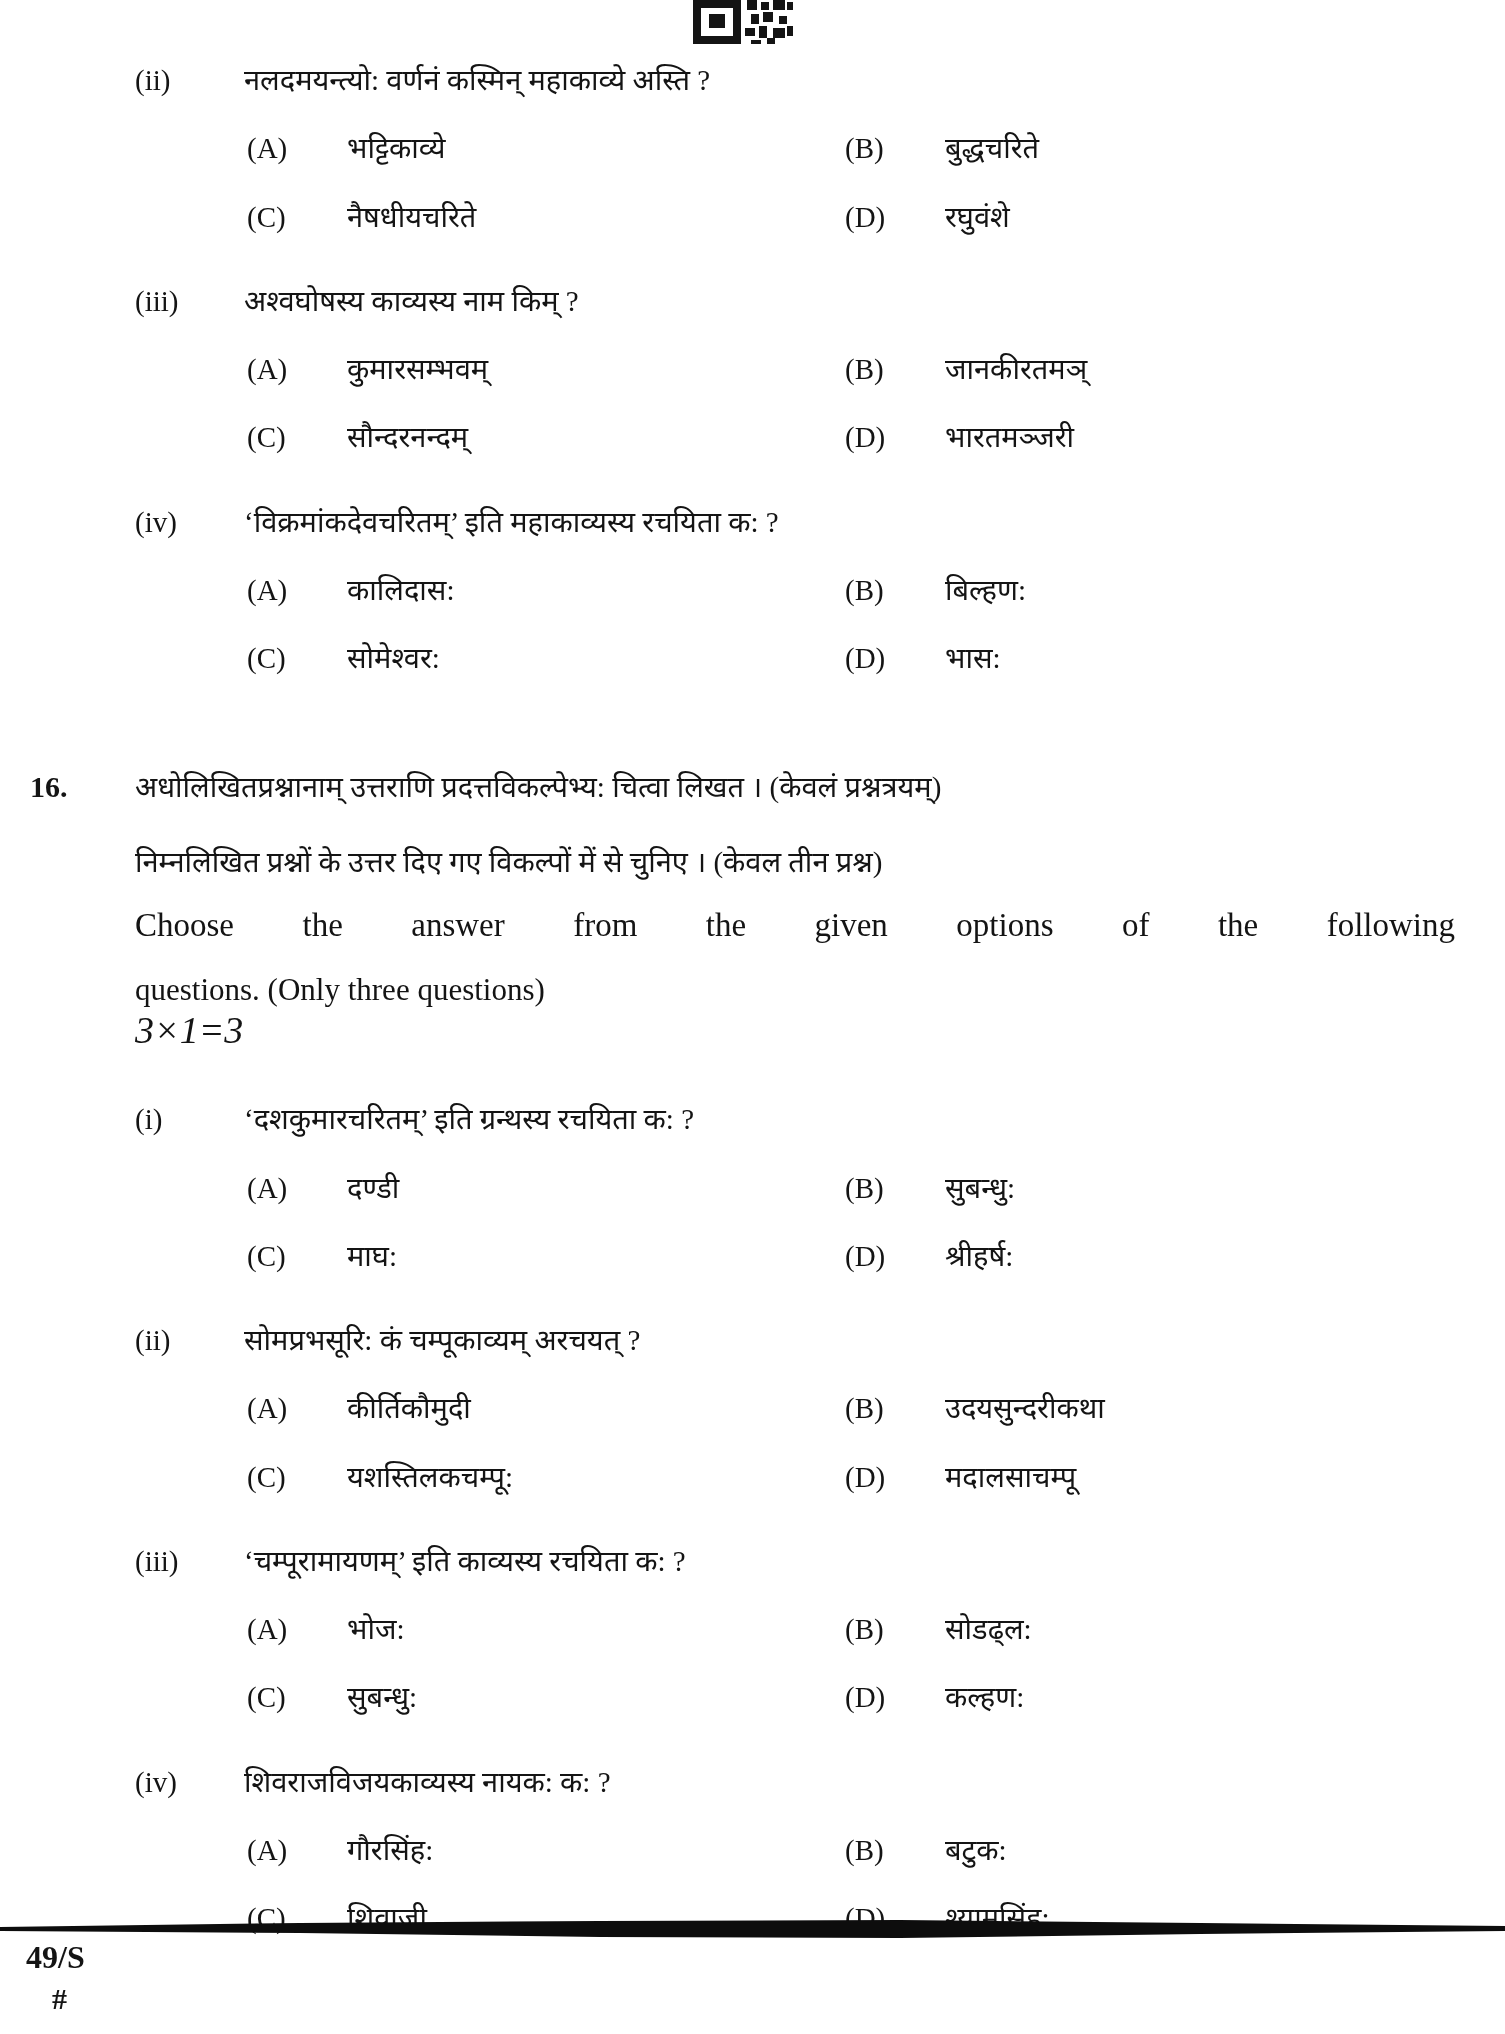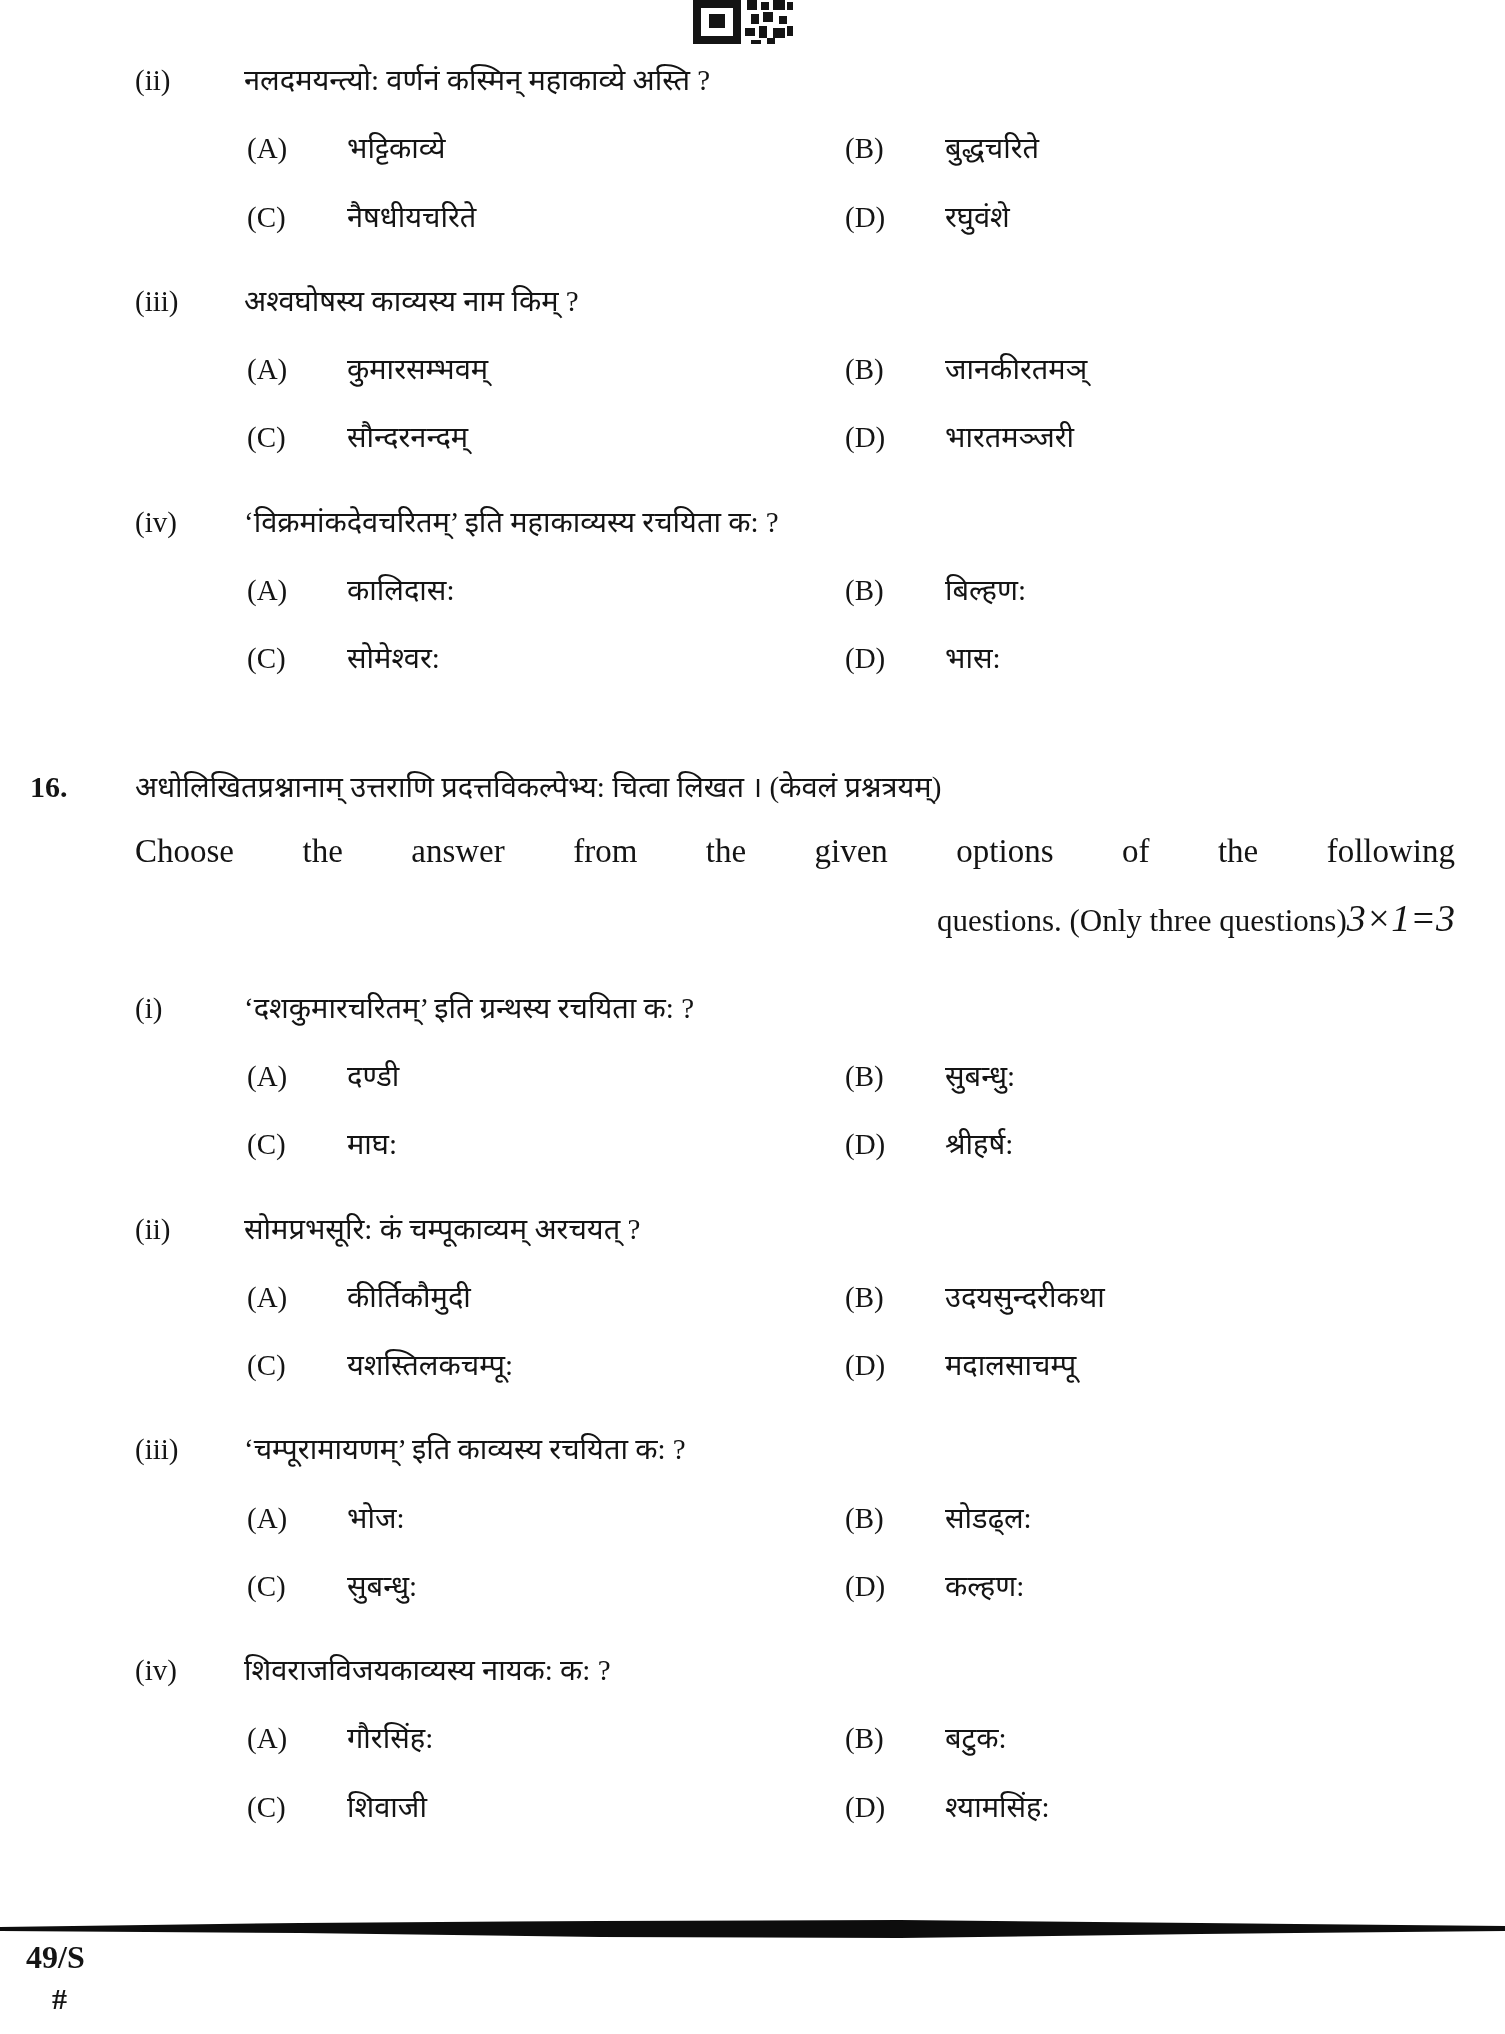--- a/index.html
+++ b/index.html
@@ -33,22 +33,22 @@
   .q16-main { display:flex; font-size:29px; line-height:1.25;align-items:center; }
   .q16-num { width:105px; flex-shrink:0; font-weight:bold; font-size:30px; }
   .q16-sub { margin-left:105px; font-size:29px; line-height:1.25; margin-top:38px; }
   .q16-eng1 {
     margin-left:105px; margin-top:26px; width:1320px;
     font-size:33px; line-height:1.2;
     text-align:justify; text-align-last:justify;
   }
   .q16-eng2 {
     margin-left:105px; margin-top:25px; width:1320px;
-    display:flex; justify-content:flex-end; align-items:baseline;
-    font-size:31px; line-height:1.2;
+    display:flex; justify-content:center; align-items:baseline;
+    font-size:31px; line-height:1.2;flex-direction:column;
   }
   .marks { font-style:italic; font-size:38px; }
   .q16 .question:first-of-type { margin-top:45px; }
 
   
   .rule { position:absolute; left:0; top:1920px; width:1505px; height:20px; }
   .footer-code { position:absolute; left:26px; top:1940px; font-weight:bold; font-size:32px; line-height:1.1; }
   .footer-hash { position:absolute; left:52px; top:1982px; font-weight:bold; font-size:30px; line-height:1.1; }
   .footer-page { position:absolute; left:0; top:1940px; width:100%; text-align:center; font-weight:bold; font-size:32px; line-height:1.1; }
 </style>
@@ -162,20 +162,21 @@
           <span class="opt-text">भास:</span>
         </div>
       </div>
     </div>
 
     <div class="q16">
       <div class="q16-main">
         <span class="q16-num">16.</span>
         <span class="q-text">अधोलिखितप्रश्नानाम् उत्तराणि प्रदत्तविकल्पेभ्य: चित्वा लिखत । (केवलं प्रश्नत्रयम्)</span>
       </div>
+      <div class="q16-sub">निम्नलिखित प्रश्नों के उत्तर दिए गए विकल्पों में से चुनिए । (केवल तीन प्रश्न)</div>
       <div class="q16-eng1">Choose the answer from the given options of the following</div>
       <div class="q16-eng2">
         <span>questions. (Only three questions)</span>
         <span class="marks">3×1=3</span>
       </div>
 
       <div class="question">
         <div class="q-line">
           <span class="q-num">(i)</span>
           <span class="q-text">‘दशकुमारचरितम्’ इति ग्रन्थस्य रचयिता क: ?</span>

